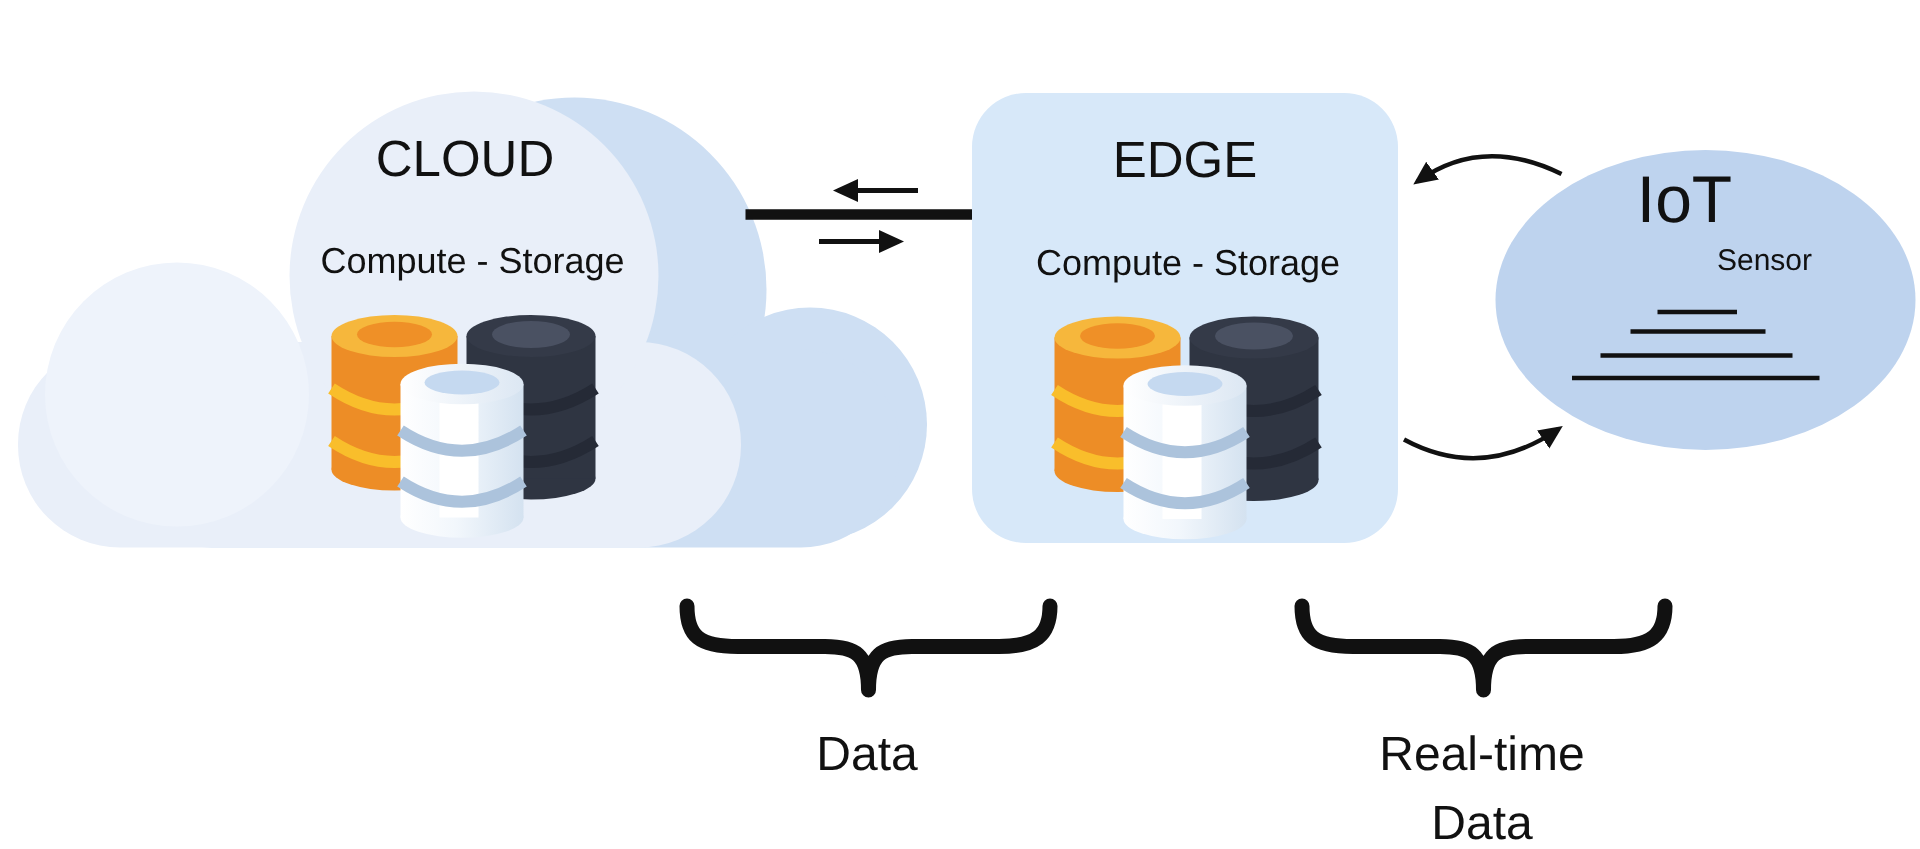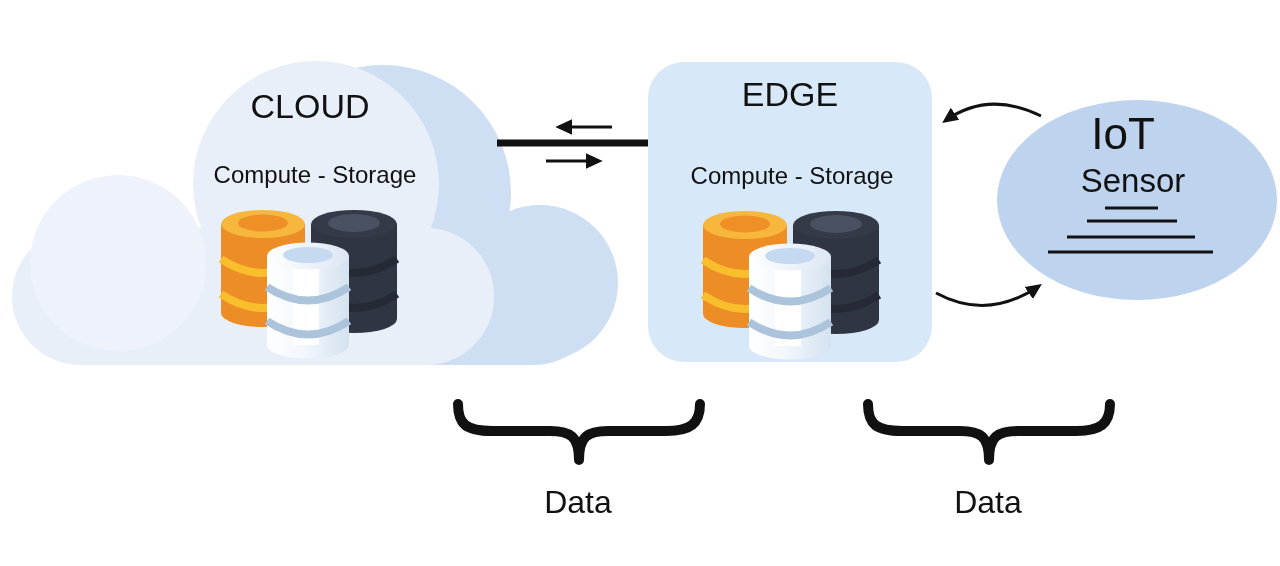--- a/index.html
+++ b/index.html
@@ -24,21 +24,21 @@
   .o-inner{fill:var(--db-orange-inner,#EF9027);}
   .d-body{fill:var(--db-dark-body,#2F3542);}
   .d-band{stroke:var(--db-dark-band,#252A36);fill:none;}
   .d-rim{fill:var(--db-dark-rim,#343A48);}
   .d-inner{fill:var(--db-dark-inner,#4A5162);}
   .w-band{stroke:var(--db-white-band,#ACC3DC);fill:none;}
   .w-inner{fill:var(--db-white-inner,#C5D9F0);}
   .title{font-size:34px;}
   .subtitle{font-size:24px;}
   .iot-title{font-size:44px;}
-  .iot-sub{font-size:33px;}
+  .iot-sub{font-size:20px;text-align:right;}
   .brace-label{font-size:32px;line-height:46px;}
 </style>
 </head>
 <body>
 
 <div class="stage">
 
   <svg width="1280" height="566" viewBox="0 0 1280 566">
     <defs>
       <marker id="ah" viewBox="0 0 10 10" refX="7.5" refY="5" markerWidth="5.5" markerHeight="5.5" orient="auto">
@@ -120,25 +120,26 @@
       <path d="M1048,252 H1213"></path>
     </g>
 
     <use href="#brace"></use>
     <use href="#brace" x="410"></use>
   </svg>
 
   <div class="txt title" style="left:185px;top:89px;width:250px;">CLOUD</div>
   <div class="txt subtitle" style="left:165px;top:163px;width:300px;">Compute - Storage</div>
 
-  <div class="txt title" style="left:665px;top:77px;width:250px;">EDGE</div>
+  <div class="txt title" style="left:665px;top:90px;width:250px;">EDGE</div>
   <div class="txt subtitle" style="left:642px;top:164px;width:300px;">Compute - Storage</div>
 
   <div class="txt iot-title" style="left:1048px;top:112px;width:150px;">IoT</div>
   <div class="txt iot-sub" style="left:1058px;top:164px;width:150px;">Sensor</div>
 
   <div class="txt brace-label" style="left:438px;top:479px;width:280px;">
     <div>Data</div>
   </div>
   <div class="txt brace-label" style="left:848px;top:479px;width:280px;">
+    <div>Real-time</div>
     <div>Data</div>
   </div>
 </div>
 
 </body></html>

